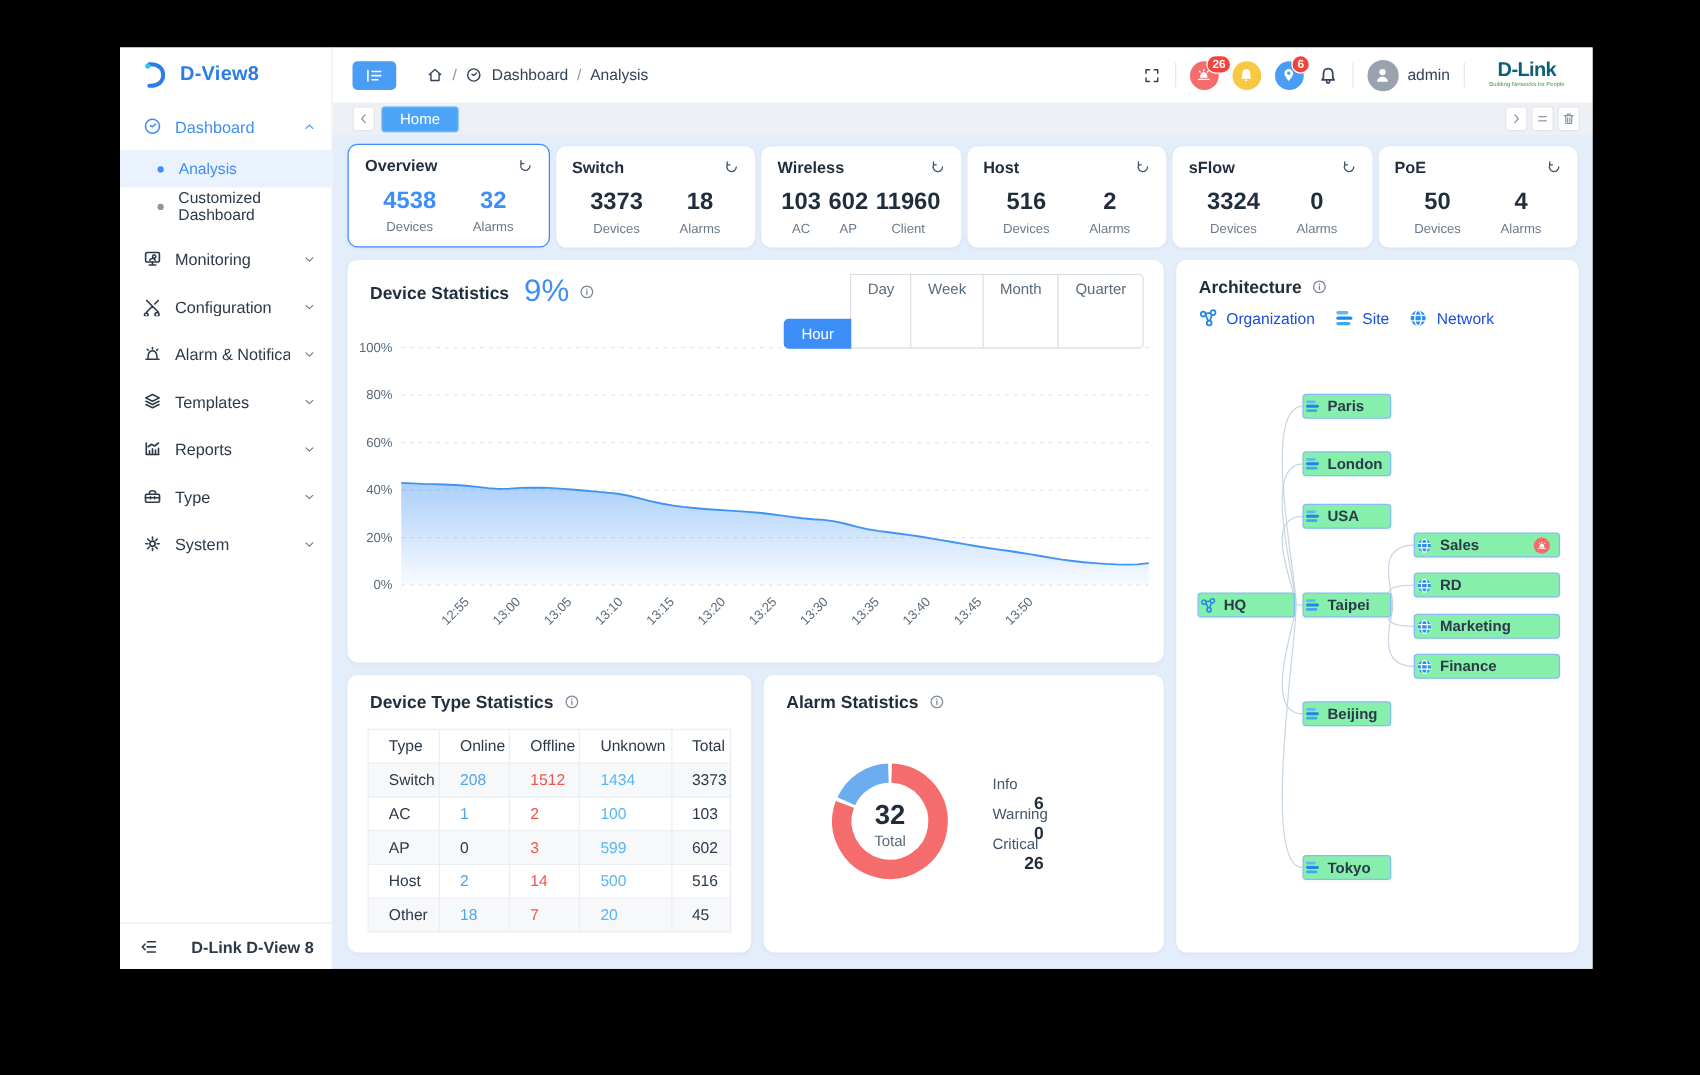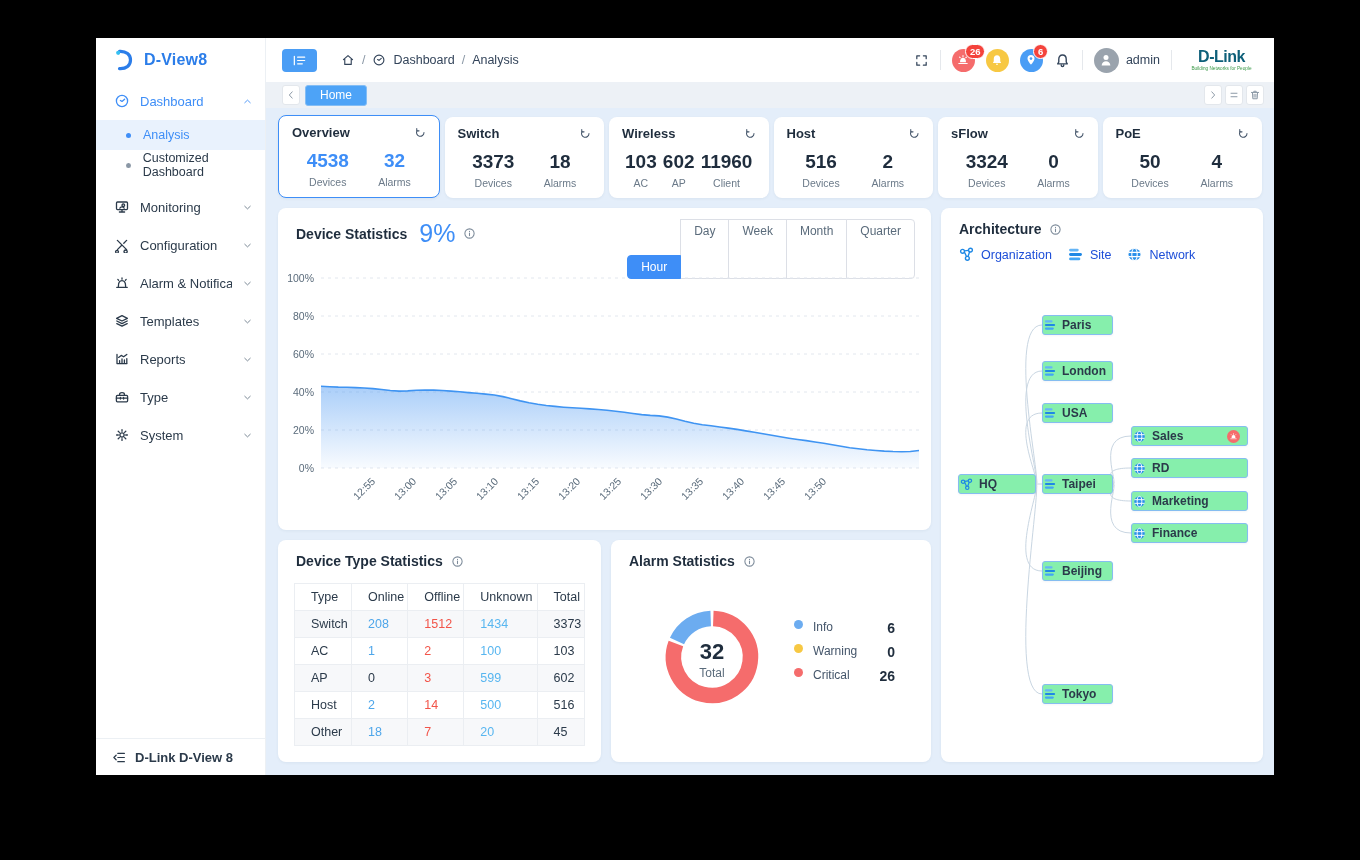--- a/index.html
+++ b/index.html
@@ -13,21 +13,21 @@
   .side-item{height:38px;display:flex;align-items:center;padding:0 12px 0 18px;gap:10px;font-size:13px;color:#2b3a4a;cursor:pointer;}
   .side-item .lbl{flex:1;white-space:nowrap;overflow:hidden;}
   .side-item.active-parent{color:#3e8ef7;}
   .side-item .caret{color:#6b7a89;display:flex;}
   .side-item.active-parent .caret{color:#3e8ef7;}
   .side-sub{height:30px;display:flex;align-items:center;padding-left:30px;gap:12px;font-size:12.5px;color:#2b3a4a;cursor:pointer;}
   .side-sub .dot{width:5px;height:5px;border-radius:50%;background:#8a97a5;}
   .side-sub.sel{background:#e9f2fd;color:#3e8ef7;}
   .side-sub.sel .dot{background:#3e8ef7;}
   .side-sub.gap{margin-bottom:8px;}
-  .side-footer{position:absolute;left:0;right:0;bottom:0;height:36px;border-top:1px solid #ecf0f4;display:flex;align-items:center;gap:8px;padding-left:16px;font-size:13px;font-weight:600;color:#2b3a4a;background:#fff;cursor:pointer;}
+  .side-footer{position:absolute;left:0;right:0;bottom:0;height:36px;border-top:1px solid #ecf0f4;display:flex;align-items:center;gap:26px;padding-left:16px;font-size:13px;font-weight:600;color:#2b3a4a;background:#fff;cursor:pointer;}
   .side-footer .icon{color:#2b3a4a;display:flex;}
   
   .main{flex:1;display:flex;flex-direction:column;min-width:0;}
   .topbar{height:44px;min-height:44px;background:#fff;display:flex;align-items:center;padding:0 14px 0 16px;}
   .menu-btn{width:35px;height:23px;background:#4a9df5;border-radius:4px;display:flex;align-items:center;justify-content:center;color:#fff;cursor:pointer;}
   .crumbs{display:flex;align-items:center;gap:7px;margin-left:24px;font-size:12.5px;color:#33445a;}
   .crumbs .sep{color:#8a97a5;}
   .crumbs .ic{display:flex;color:#33445a;}
   .top-right{margin-left:auto;display:flex;align-items:center;gap:11px;}
   .vdiv{width:1px;height:20px;background:#e5e8ec;}
@@ -79,21 +79,21 @@
   .tnode{position:absolute;height:20px;background:#86efac;border:1px solid #85bdf0;border-radius:3px;display:flex;align-items:center;gap:6px;padding:0 8px 0 1px;font-size:12px;font-weight:600;color:#2b3a4a;box-sizing:border-box;cursor:pointer;box-shadow:0 1px 2px rgba(30,60,90,.05);}
   .tnode .nbadge{position:absolute;right:7px;top:3px;width:13px;height:13px;border-radius:50%;background:#f56c6c;display:flex;align-items:center;justify-content:center;}
   
   .dt-table{margin:14px 16px 0 16px;border-collapse:collapse;width:291px;font-size:12.5px;}
   .dt-table th,.dt-table td{border:1px solid #ebeef2;height:26px;padding:0 0 0 16px;text-align:left;font-weight:400;}
   .dt-table th{color:#2b3a4a;background:#fff;}
   .dt-table tr.z{background:#f7f8fa;}
   .c-dark{color:#2b3a4a;} .c-on{color:#4ea6ea;} .c-off{color:#f25449;} .c-un{color:#58b6f0;}
   
   .al-legend{position:absolute;left:183px;top:80px;}
-  .al-row{display:flex;height:24px;}
+  .al-row{display:flex;align-items:center;height:24px;flex-direction:column;}
   .al-dot{width:9px;height:9px;border-radius:50%;margin-right:10px;}
   .al-name{width:58px;font-size:12px;color:#44556a;}
   .al-val{font-size:14px;font-weight:700;color:#1f2d3d;text-align:right;min-width:24px;}
   svg{display:block;}
 </style>
 </head>
 <body>
 
 <div class="stage">
   <div class="app">

